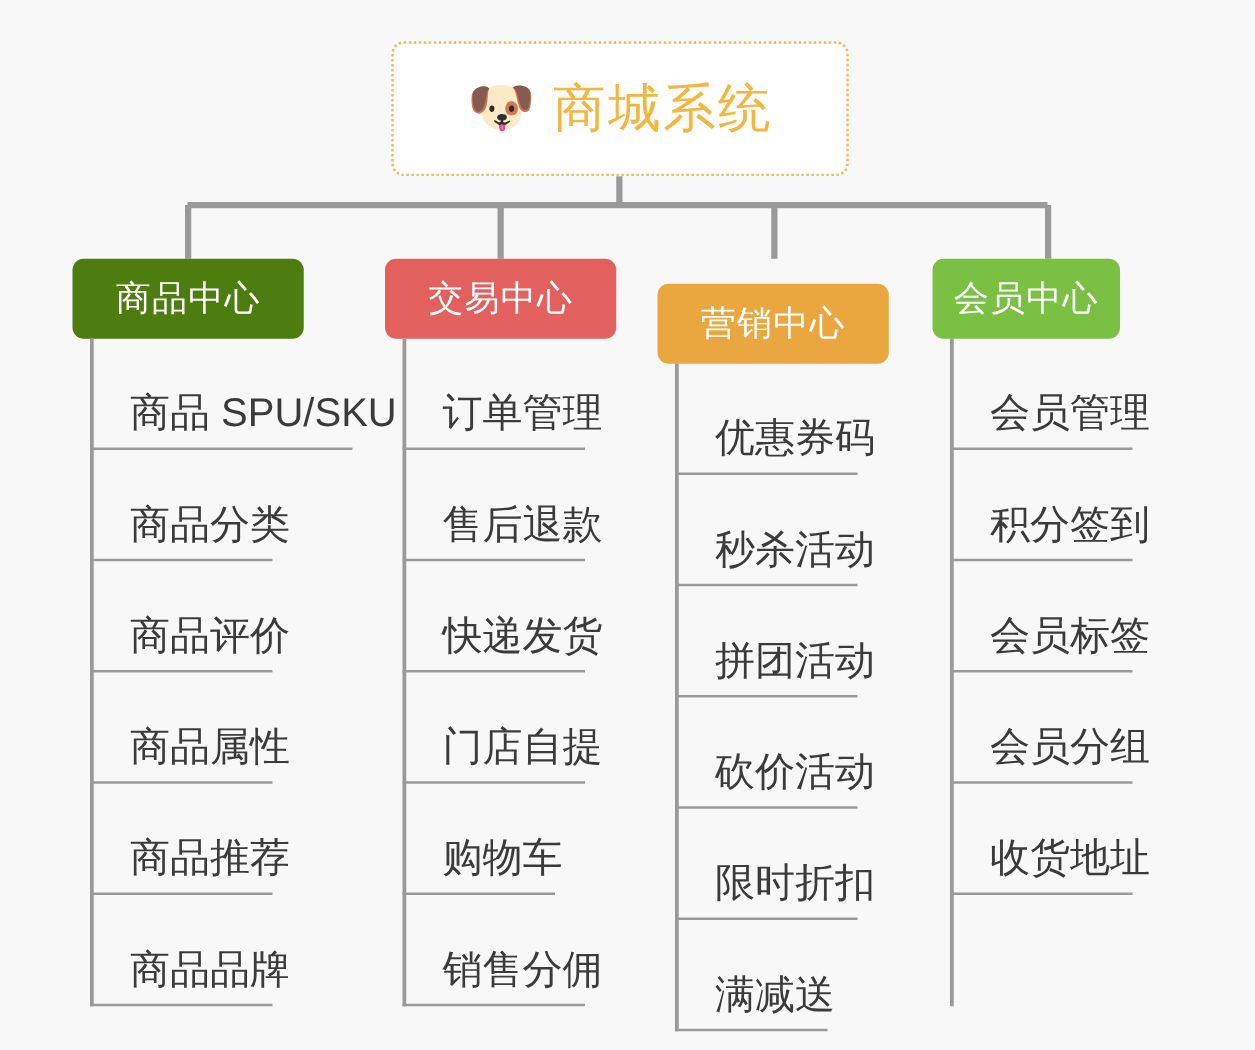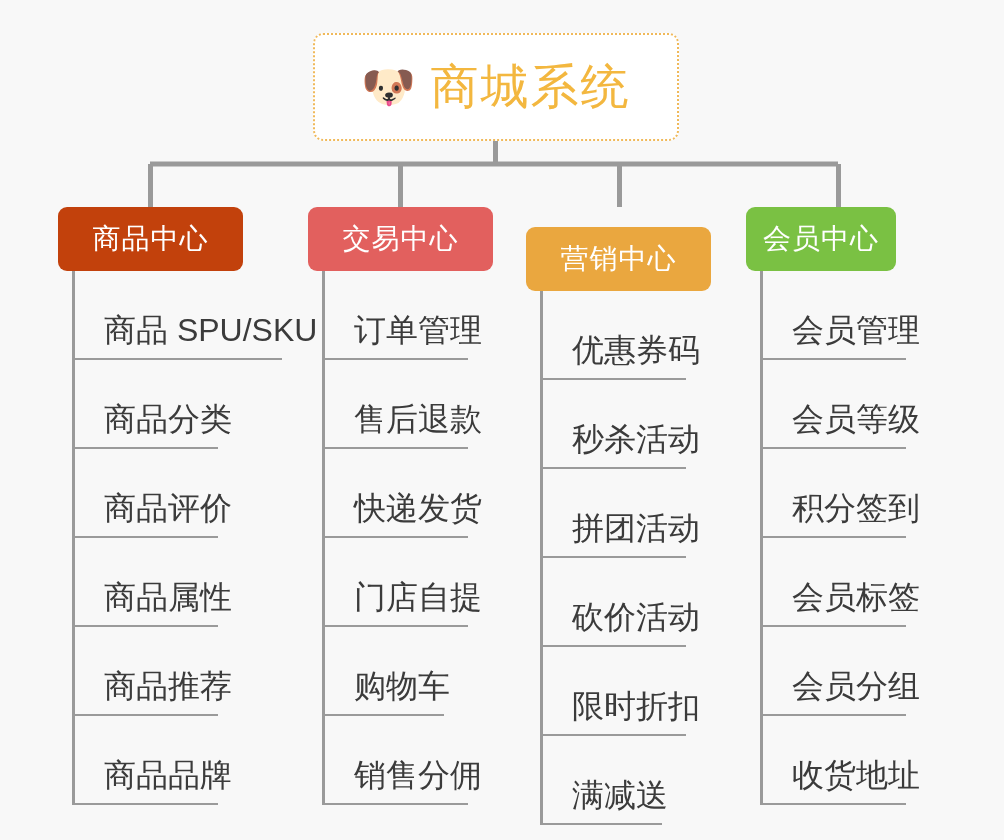--- a/index.html
+++ b/index.html
@@ -35,21 +35,21 @@
     align-items: center;
     justify-content: center;
     gap: 14px;
   }
   #root-emoji {
     font-size: 44px;
     line-height: 1;
     display: block;
   }
   #root-title {
-    font-size: 48px;
+    font-size: 42px;
     color: #f3b73f;
     letter-spacing: 2px;
     line-height: 1;
     white-space: nowrap;
   }
 
   
   #connectors {
     position: absolute;
     left: 0;
@@ -133,21 +133,21 @@
     <path d="M 619.5 164 L 619.5 207" stroke="#9a9a9a" stroke-width="5" fill="none"></path>
     <path d="M 838.5 164 L 838.5 207" stroke="#9a9a9a" stroke-width="5" fill="none"></path>
   </svg>
 
   <div id="root-node" style="border-color: rgb(240, 185, 90);">
     <span id="root-emoji">🐶</span>
     <span id="root-title" style="color: rgb(243, 183, 63);">商城系统</span>
   </div>
 
   <div class="branch" id="branch-0">
-    <div class="branch-header" style="background: #c2410c;">
+    <div class="branch-header" style="background: #4d7c0f;">
       <span>商品中心</span>
     </div>
     <div class="branch-body">
       <div class="trunk" style="height: 534px;"></div>
 
       <div class="leaf">
         <span class="leaf-label">商品 SPU/SKU</span>
         <div class="leaf-line" style="width: 210px;"></div>
       </div>
       <div class="leaf">
@@ -246,24 +246,20 @@
       <span>会员中心</span>
     </div>
     <div class="branch-body">
       <div class="trunk" style="height: 534px;"></div>
 
       <div class="leaf">
         <span class="leaf-label">会员管理</span>
         <div class="leaf-line" style="width: 146px;"></div>
       </div>
       <div class="leaf">
-        <span class="leaf-label">会员等级</span>
-        <div class="leaf-line" style="width: 146px;"></div>
-      </div>
-      <div class="leaf">
         <span class="leaf-label">积分签到</span>
         <div class="leaf-line" style="width: 146px;"></div>
       </div>
       <div class="leaf">
         <span class="leaf-label">会员标签</span>
         <div class="leaf-line" style="width: 146px;"></div>
       </div>
       <div class="leaf">
         <span class="leaf-label">会员分组</span>
         <div class="leaf-line" style="width: 146px;"></div>

